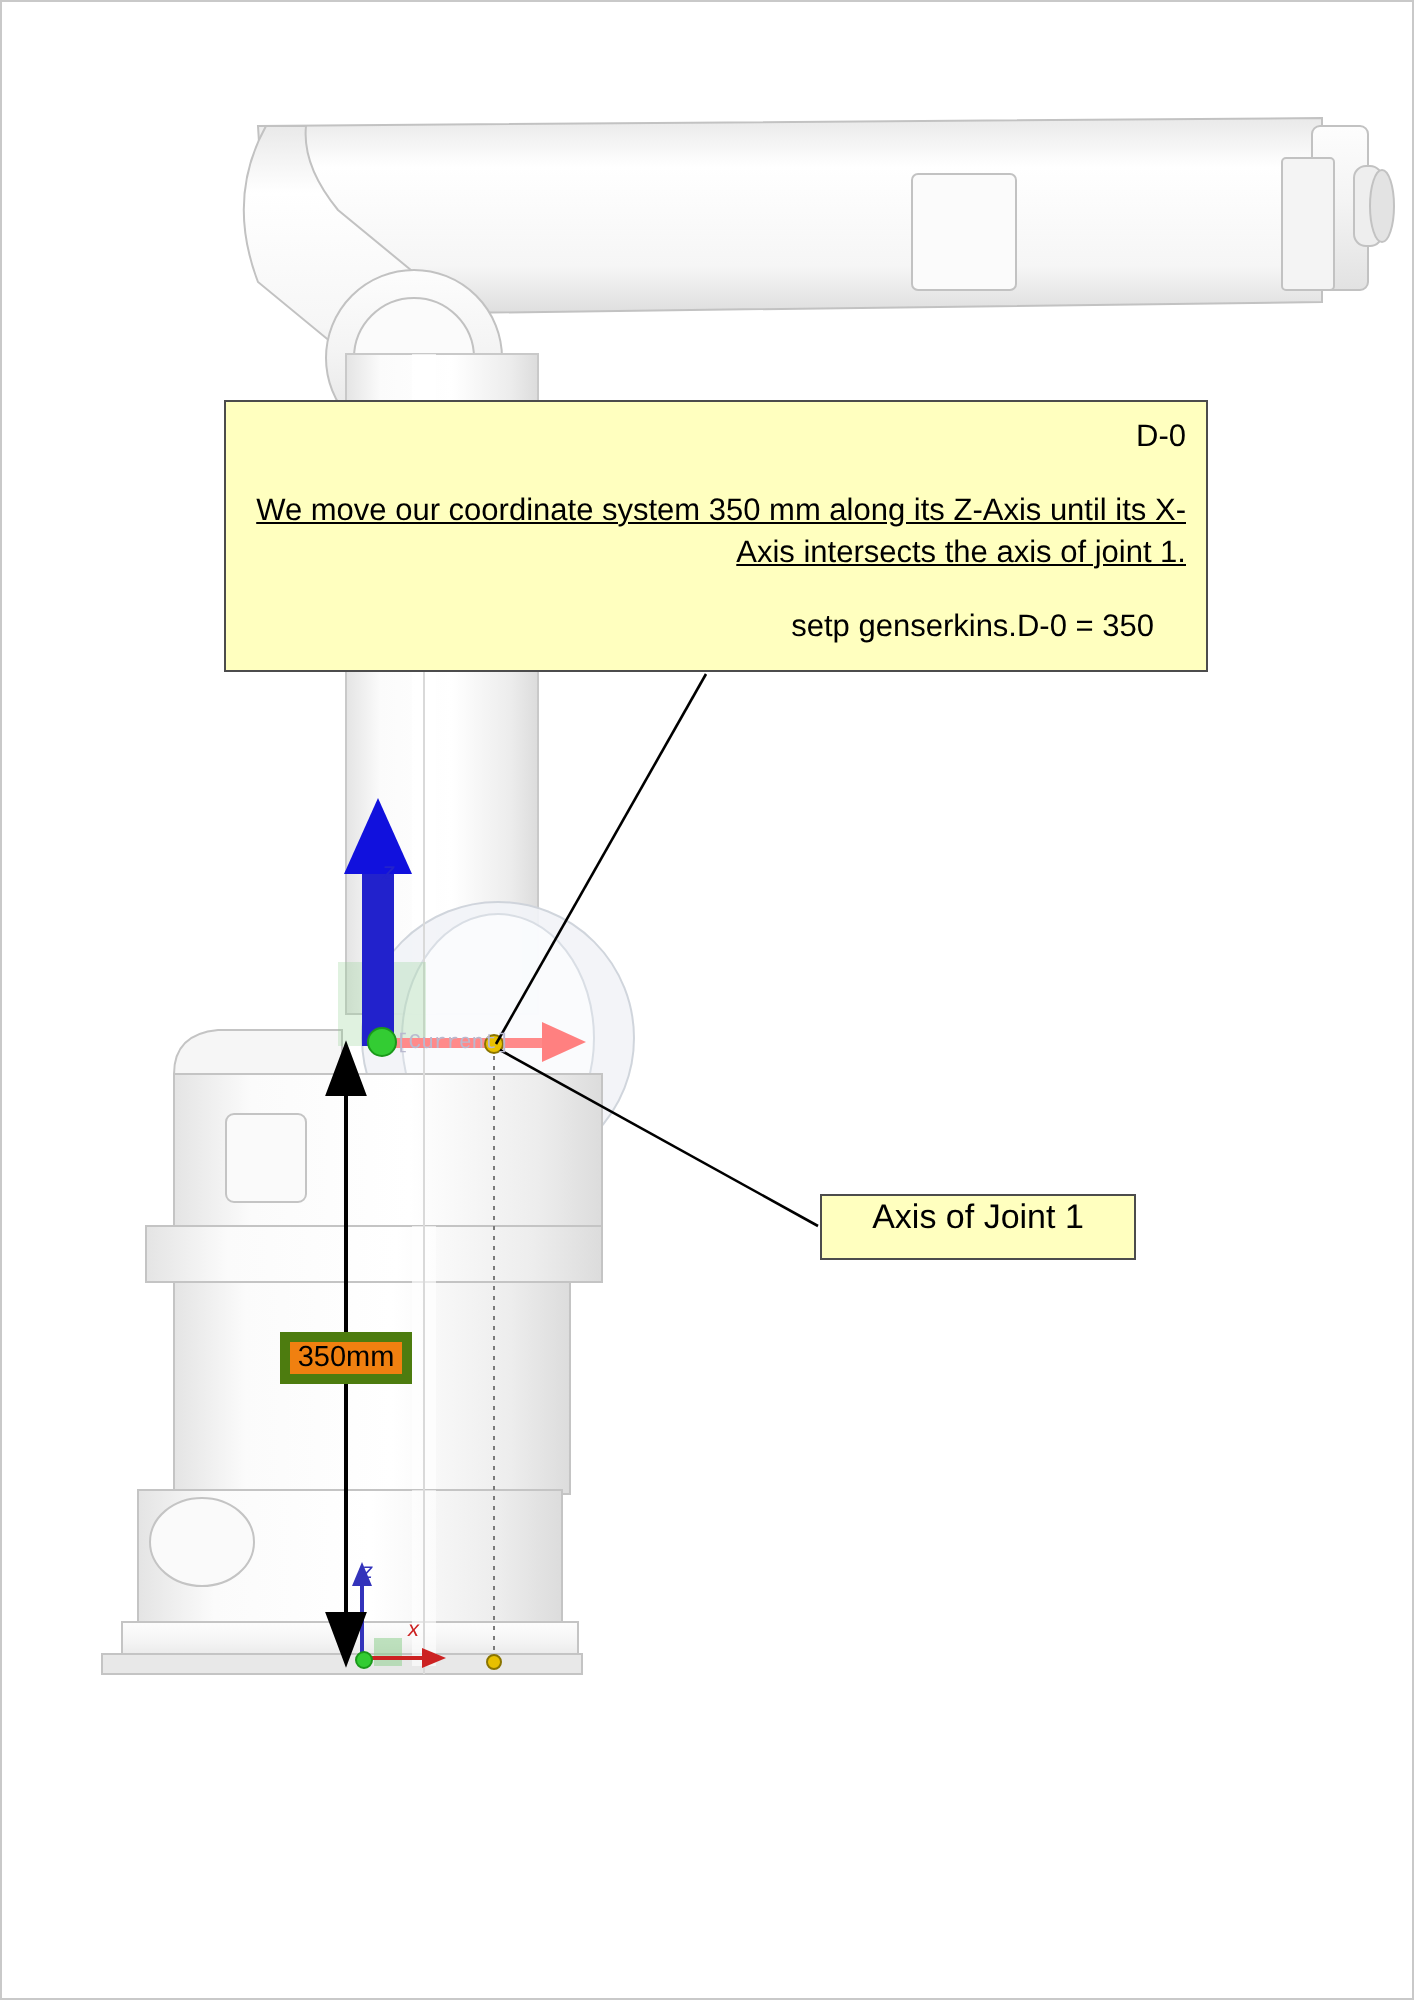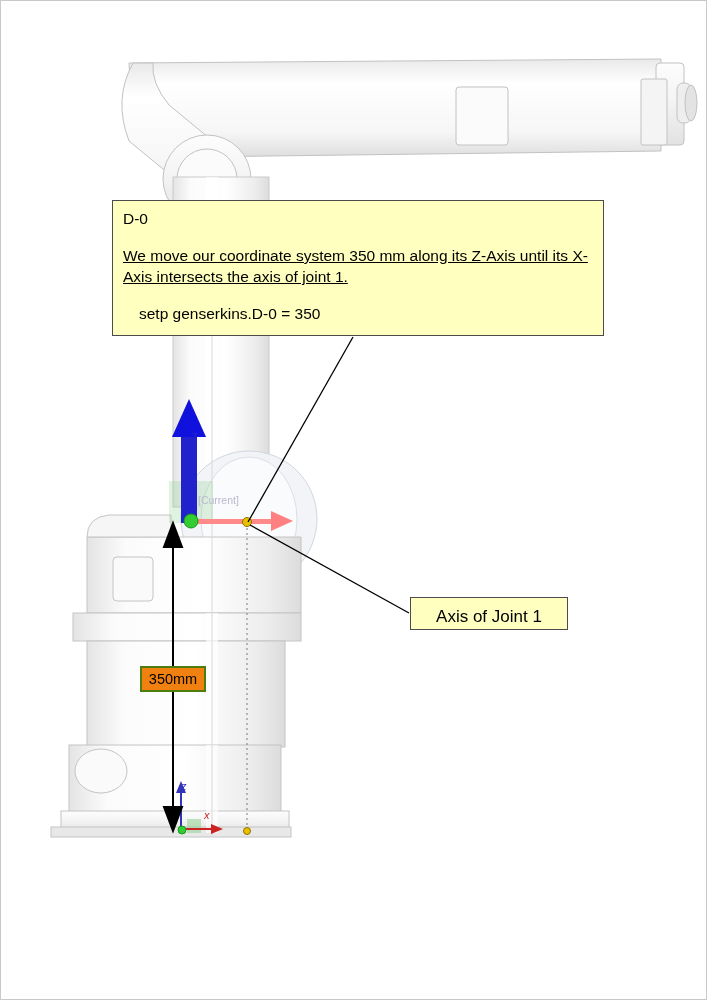--- a/index.html
+++ b/index.html
@@ -41,76 +41,78 @@
     color: #000000;
     line-height: 1.35;
   }
   #callout-d0 {
     left: 111px;
     top: 199px;
     width: 492px;
     height: 136px;
     padding: 8px 10px 0 10px;
     font-size: 15.5px;
+    text-align: right;
   }
   #callout-d0 .c-title {
     font-size: 15.5px;
     margin: 0 0 16px 0;
   }
   #callout-d0 .c-body {
     margin: 0 0 16px 0;
     text-decoration: underline;
   }
   #callout-d0 .c-code {
     margin: 16px;
   }
   #callout-axis {
     left: 409px;
     top: 596px;
     width: 158px;
     height: 33px;
     padding: 0;
     display: flex;
-    align-items: flex-end;
+    align-items: flex-start;
     justify-content: center;
     font-size: 17px;
   }
 
   
   #dim-label {
     position: absolute;
     left: 139px;
     top: 665px;
     width: 66px;
     height: 26px;
     background: #f08010;
-    border: 2px solid #4d7c0f;
+    border: 5px solid #4d7c0f;
     box-sizing: border-box;
     display: flex;
     align-items: center;
     justify-content: center;
     font-size: 14.5px;
     color: #000000;
   }
 
   
   .axis-label {
     position: absolute;
     font-size: 13px;
     font-style: italic;
   }
   #label-z-top  { left: 190px; top: 427px; color: #2222cc; }
   #label-z-bot  { left: 180px; top: 779px; color: #3333bb; font-size: 11px; }
   #label-x-bot  { left: 203px; top: 808px; color: #cc2222; font-size: 11px; }
   #label-current {
     position: absolute;
     left: 197px;
-    top: 493px;
+    top: 515px;
     font-size: 10.5px;
     color: #b9b9cf;
+    font-family: Liberation Mono, monospace;
   }
 </style>
 </head>
 <body>
 
 <div id="stage">
 
   <svg class="robot-svg" viewBox="0 0 707 1000">
     <defs>
       <linearGradient id="gBody" x1="0" y1="0" x2="1" y2="0">

